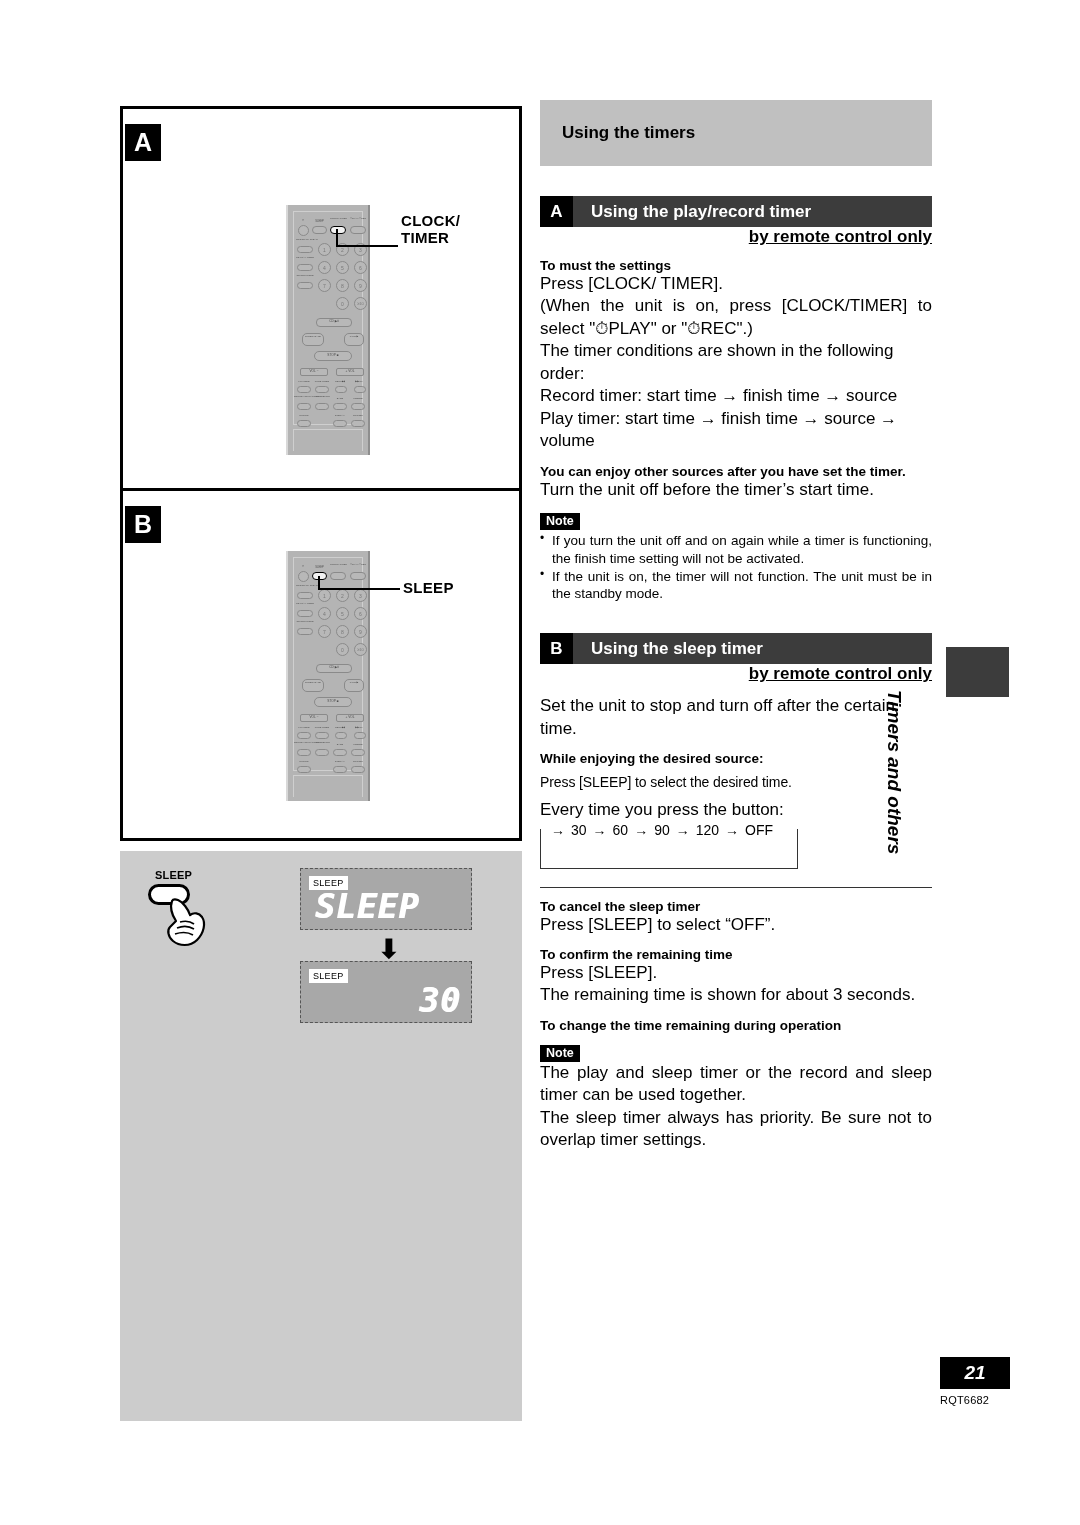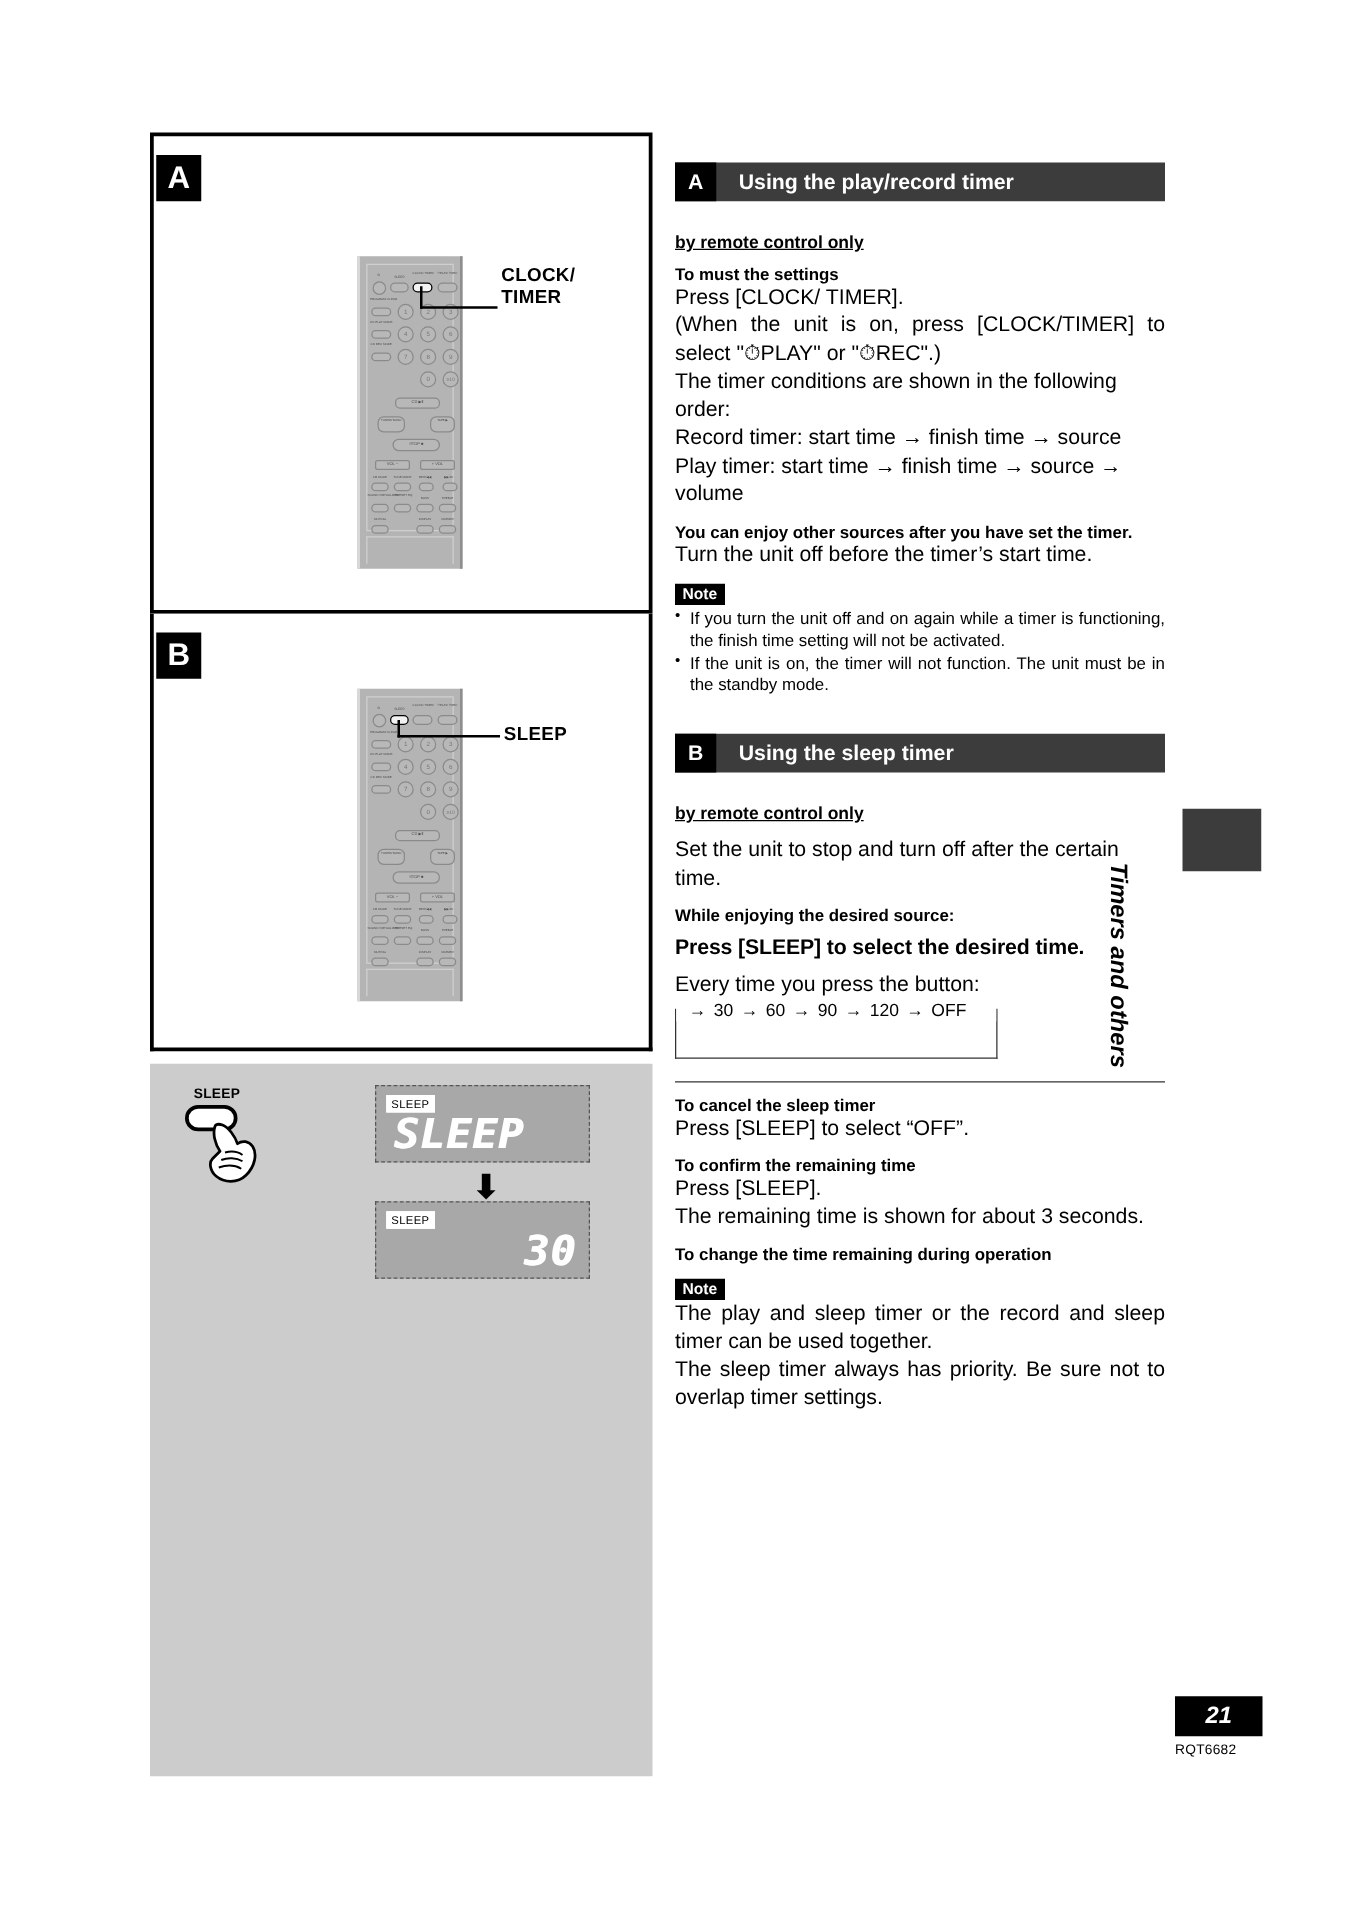--- a/index.html
+++ b/index.html
@@ -165,23 +165,24 @@
     display: flex; align-items: center; justify-content: center;
     font-weight: bold; font-size: 17px;
   }
   .subhead .txt {
     display: flex; align-items: center;
     padding-left: 18px;
     font-weight: bold; font-size: 17px;
   }
 
   .under-bold {
-    font-weight: bold; font-size: 14px;
+    font-weight: bold; font-size: 17px;
     text-decoration: underline;
-    margin-top: 24px;
+    margin-top: 0;
+    text-align: right;
   }
   .b-head { font-weight: bold; font-size: 13.5px; margin-top: 11px; }
   p.body { font-size: 17px; line-height: 1.32; }
   p.just { text-align: justify; }
 
   .note-tag {
     display: inline-block;
     background: #000; color: #fff;
     font-weight: bold; font-size: 12.5px;
     padding: 1px 6px 2px 6px;
@@ -191,21 +192,21 @@
   ul.notes li {
     font-size: 13.5px; line-height: 1.32;
     padding-left: 12px; position: relative;
     text-align: justify;
   }
   ul.notes li::before {
     content: "•"; position: absolute; left: 0; top: -1px; font-size: 12px;
   }
 
   .big-step {
-    font-weight: bold; font-size: 17px;
+    font-weight: normal; font-size: 14px;
     margin-top: 8px; letter-spacing: -.1px;
   }
 
   .cycle-box {
     position: relative;
     margin-top: 7px;
     width: 258px; height: 40px;
     border: 1.5px solid #333;
     border-top: none;
   }
@@ -458,20 +459,21 @@
     <div class="down-arrow" style="left:258px; top:85px;">⬇</div>
 
     <div class="lcd" style="left:180px; top:110px;">
       <div class="tag">SLEEP</div>
       <div class="seg" style="right:10px; top:22px;">30</div>
     </div>
   </div>
 
   <div class="right-col">
 
+    <div class="section-title">Using the timers</div>
 
     
     <div class="subhead">
       <div class="ltr">A</div>
       <div class="txt">Using the play/record timer</div>
     </div>
 
     <div class="under-bold">by remote control only</div>
 
     <div class="b-head">To must the settings</div>

